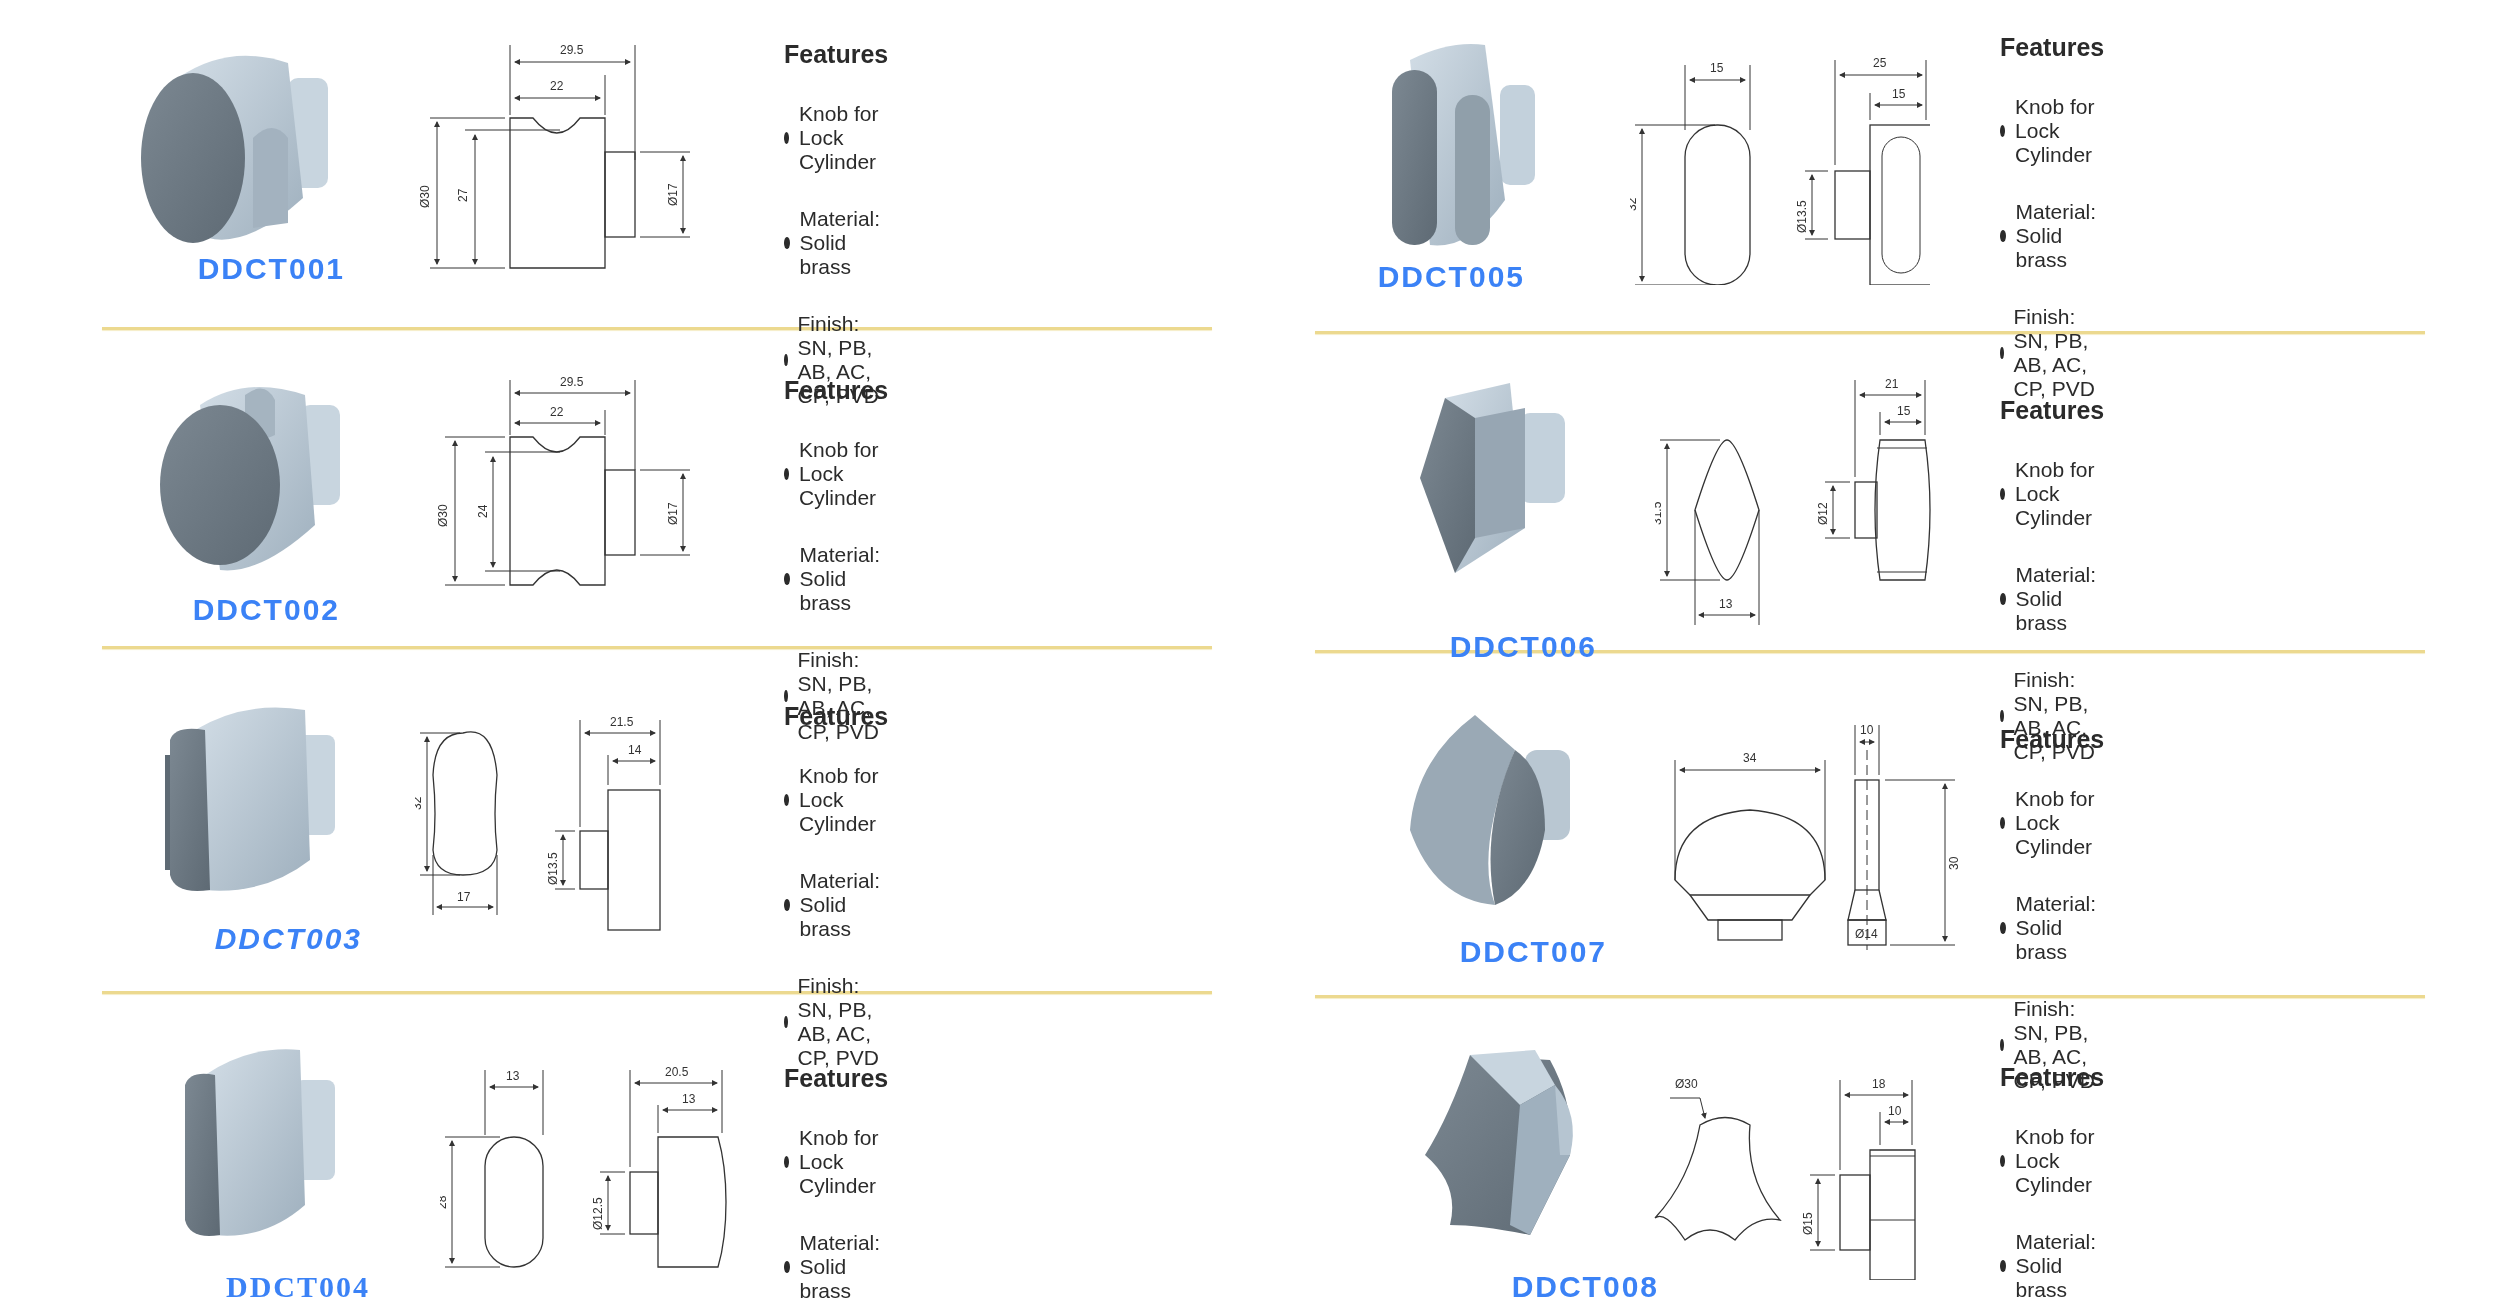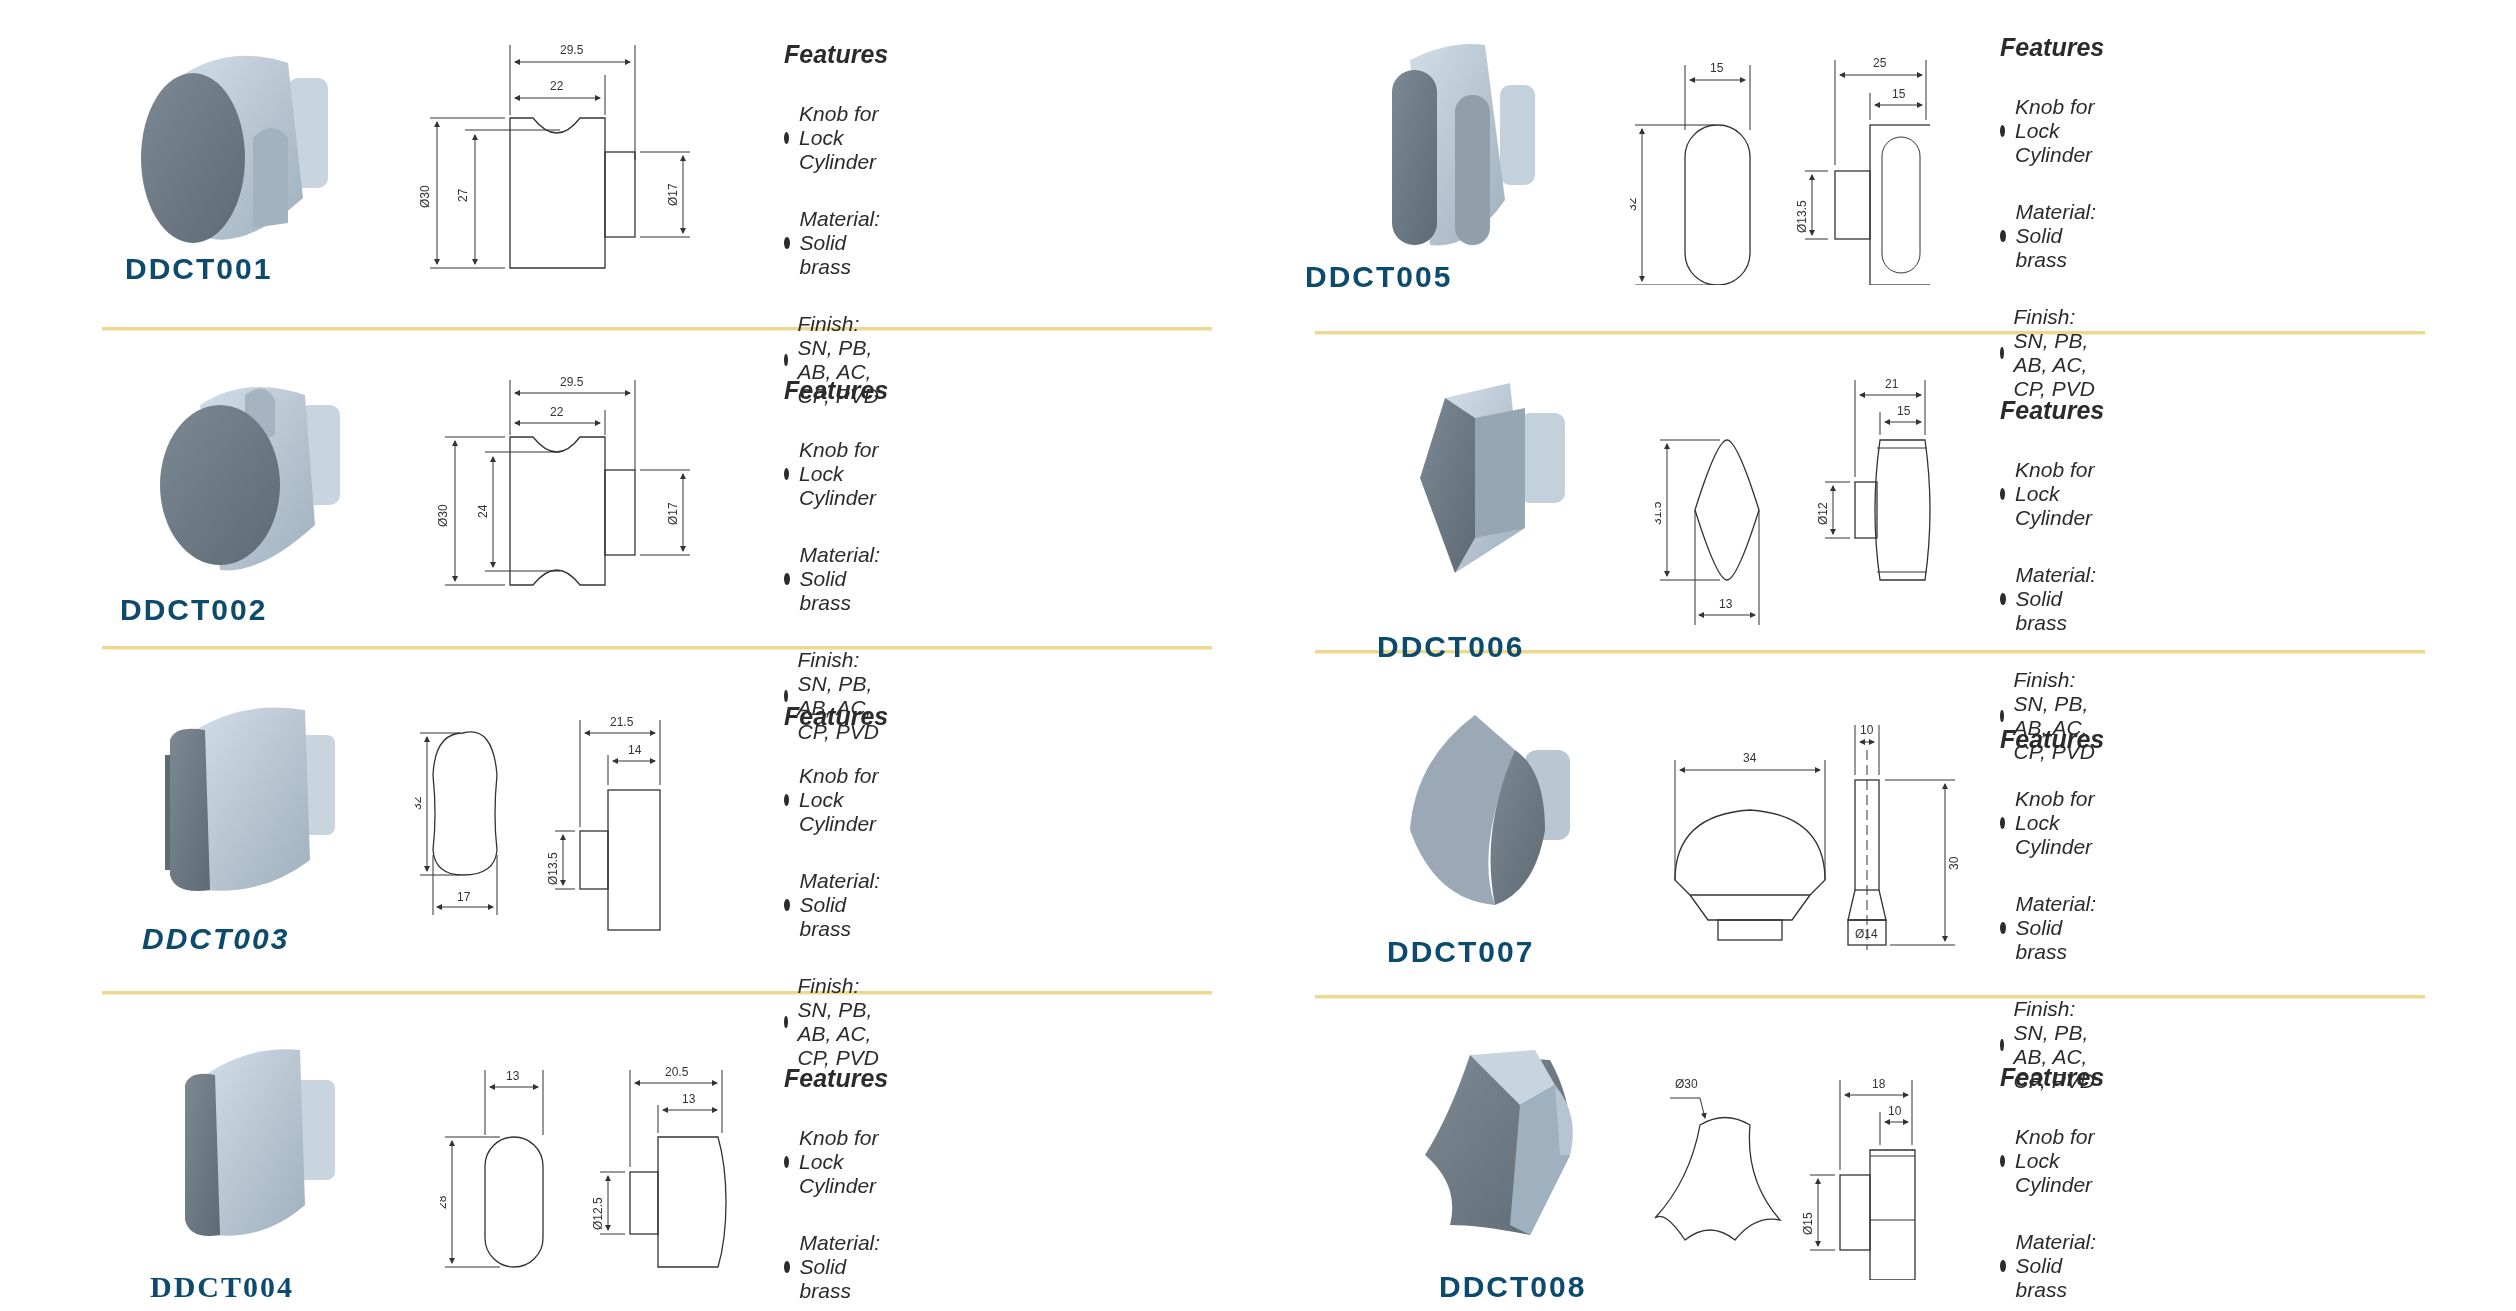--- a/index.html
+++ b/index.html
@@ -1,23 +1,23 @@
 <!DOCTYPE html>
 <html><head>
 <meta charset="utf-8">
 <style>
   html, body { margin:0; padding:0; background:#ffffff; }
   body { width:2516px; height:1311px; position:relative; overflow:hidden;
          font-family:"Liberation Sans", sans-serif; color:#262626; }
   .panel { position:absolute; }
   .divider { position:absolute; height:3px; background:#ecd98f; box-shadow:0 1px 1px #f6edc6; }
   .knob { position:absolute; width:200px; height:210px; }
-  .code { position:absolute; font-weight:bold; font-size:30px; letter-spacing:2px; color:#0c4a6e; width:220px; text-align:left; }
+  .code { position:absolute; font-weight:bold; font-size:30px; letter-spacing:2px; color:#3b82f6; width:220px; text-align:right; }
   .drawing { position:absolute; }
-  .feat { position:absolute;font-style:italic; }
+  .feat { position:absolute; }
   .feat-title { font-weight:bold; font-size:25px; margin:0 0 33px 0; color:#2b2b2b; }
   .feat-item { font-size:21px; margin:0 0 33px 0; display:flex; align-items:center; color:#2b2b2b; }
   .bullet { display:inline-block; width:12px; height:12px; border-radius:50%; background:#2b2b2b; margin-right:10px; }
   svg text { font-family:"Liberation Sans", sans-serif; font-size:12px; fill:#333; }
   .ln { stroke:#333; stroke-width:1.3; fill:none; }
   .thin { stroke:#333; stroke-width:1; fill:none; }
 </style>
 </head>
 <body>
 

